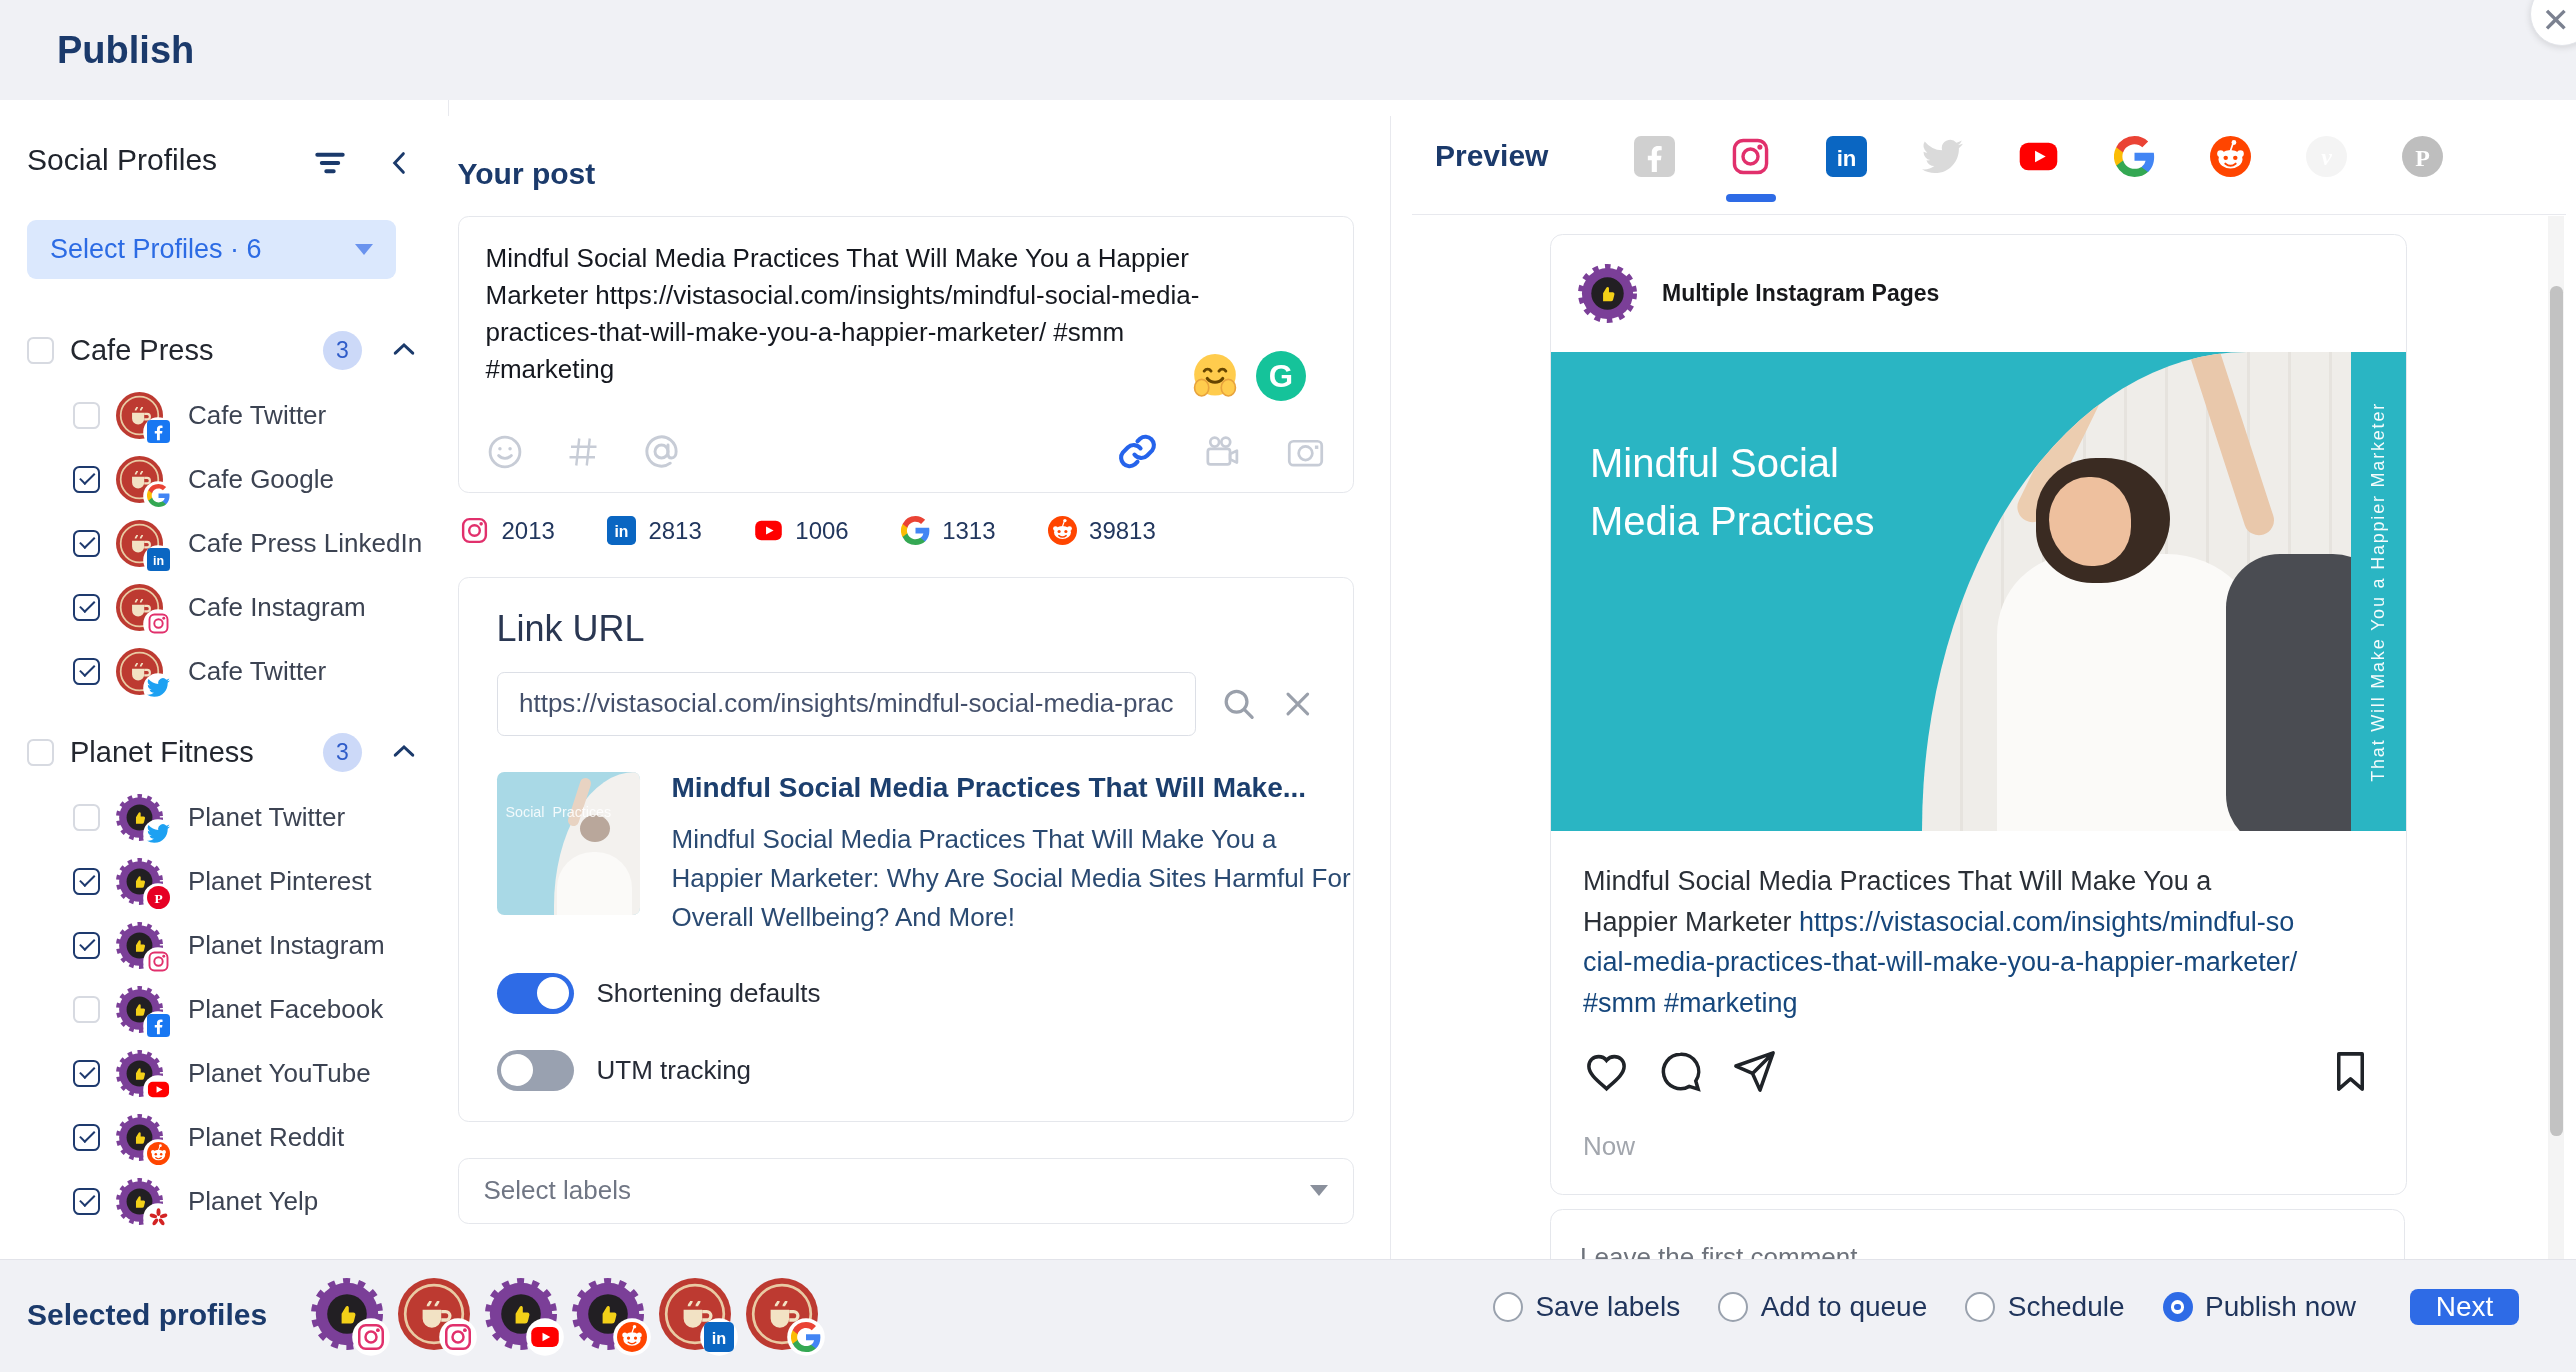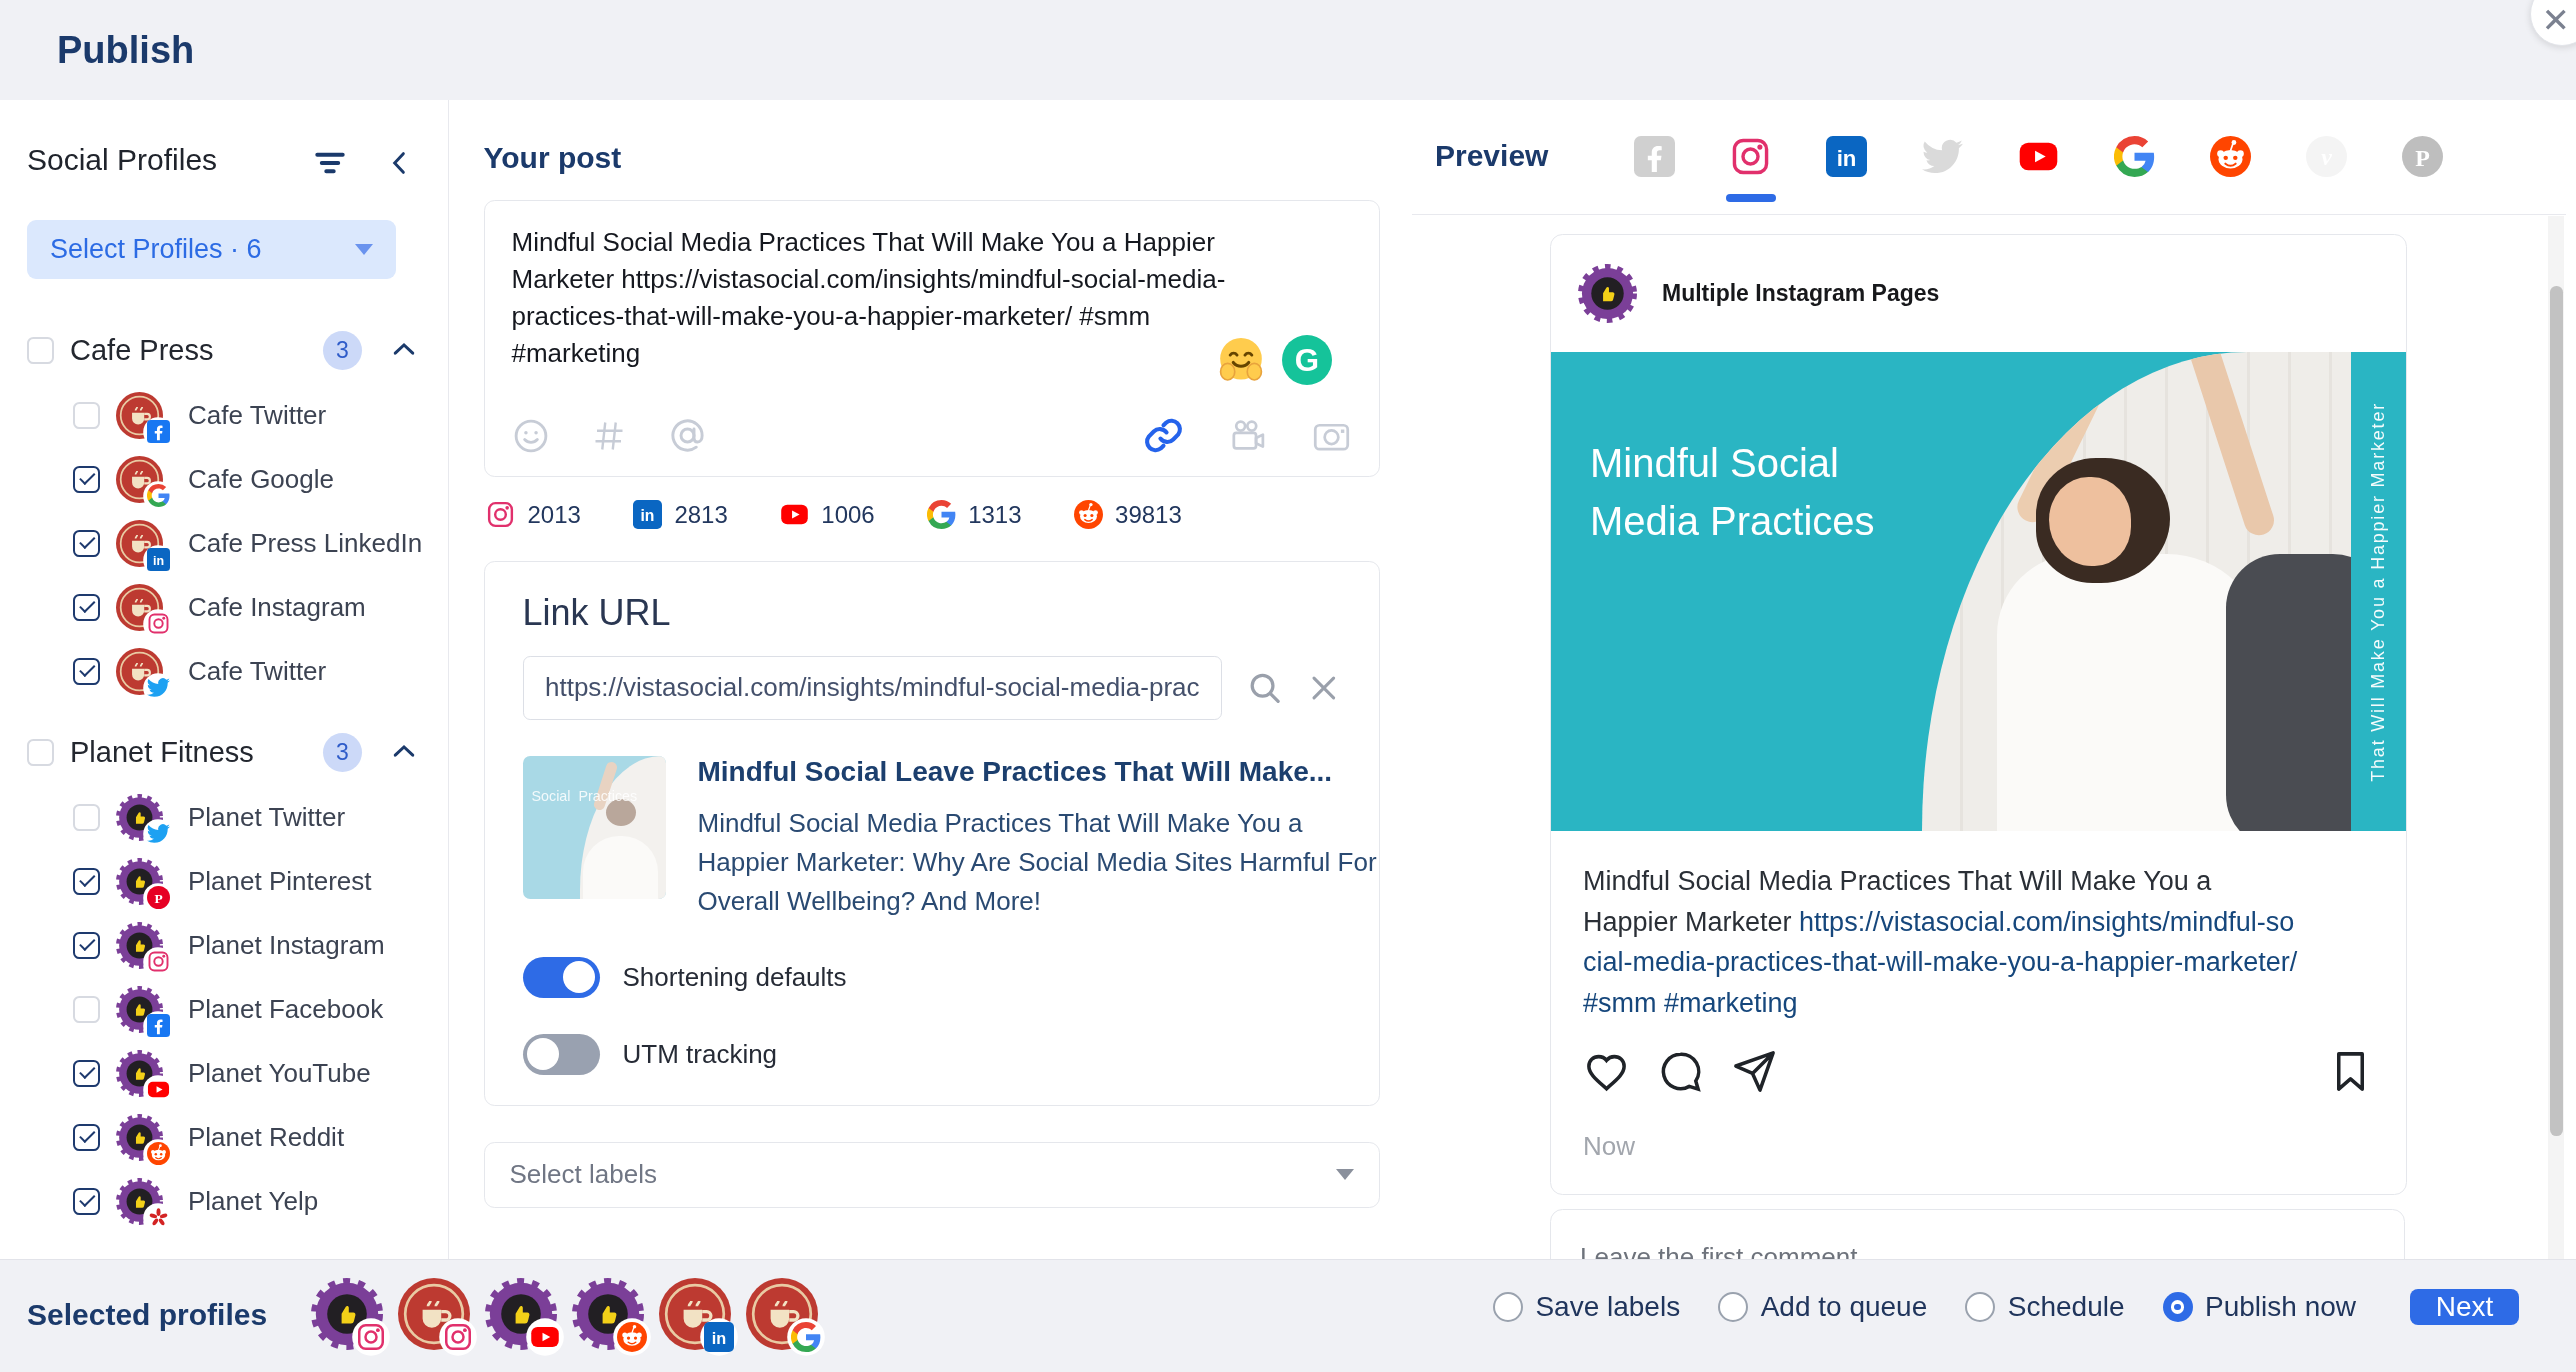--- a/index.html
+++ b/index.html
@@ -9,21 +9,21 @@
   #topbar{position:absolute;left:0;top:0;width:100%;height:100px;background:#f0f1f5;}
   #topbar .title{position:absolute;left:57px;top:29px;font-size:38px;font-weight:700;color:#1b3a6b;}
   #close-btn{position:absolute;right:-18px;top:-18px;width:64px;height:64px;border-radius:50%;
     background:#fff;border:0.9px solid #e3e5ea;box-shadow:0 1.8px 7.2px rgba(0,0,0,.12);
     display:flex;align-items:center;justify-content:center;font-size:34px;color:#7b8190;
     padding-top:12.5px;padding-right:12.5px;box-sizing:border-box;}
 
   
   .panel{position:absolute;top:100px;bottom:113px;background:#fff;}
   #sidebar{left:0;width:449px;border-right:1.8px solid #e8e9ee;box-sizing:border-box;}
-  #midcol{left:454px;width:963px;border-right:1.8px solid #e8e9ee;box-sizing:border-box;}
+  #midcol{left:428px;width:963px;border-right:1.8px solid #e8e9ee;box-sizing:border-box;margin-top:16px;}
   #rightcol{left:1412px;right:10px;}
 
   
   .sp-head{position:relative;margin:43px 27px 0 27px;height:43px;}
   .sp-title{font-size:30px;font-weight:500;color:#20242c;}
   .sp-icons{position:absolute;right:5.4px;top:1.8px;display:flex;gap:36px;align-items:center;}
   .sp-icons svg{display:block;}
   .pill{margin:34px 27px 0 27px;width:369px;height:59px;border-radius:9px;background:#dbe8fd;
     display:flex;align-items:center;padding:0 23px;box-sizing:border-box;cursor:pointer;}
   .pill .lbl{font-size:27px;color:#2c6be4;font-weight:500;}
@@ -600,21 +600,21 @@
       </div>
       <div class="lk-prev">
         <div class="thumb">
           <span class="blob"></span>
             <span class="armL"></span>
             <span class="hair"></span>
             <span class="shirt"></span>
           <span class="ttext">Social&nbsp; Practices</span>
         </div>
         <div>
-          <div class="lk-title">Mindful Social Leave Practices That Will Make...</div>
+          <div class="lk-title">Mindful Social Media Practices That Will Make...</div>
           <div class="lk-desc">Mindful Social Media Practices That Will Make You a Happier Marketer: Why Are Social Media Sites Harmful For Overall Wellbeing? And More!</div>
         </div>
       </div>
       <div class="togrow">
         <span class="toggle" data-on="true"></span>
         <span class="toglabel">Shortening defaults</span>
       </div>
       <div class="togrow">
         <span class="toggle" data-on="false"></span>
         <span class="toglabel">UTM tracking</span>

